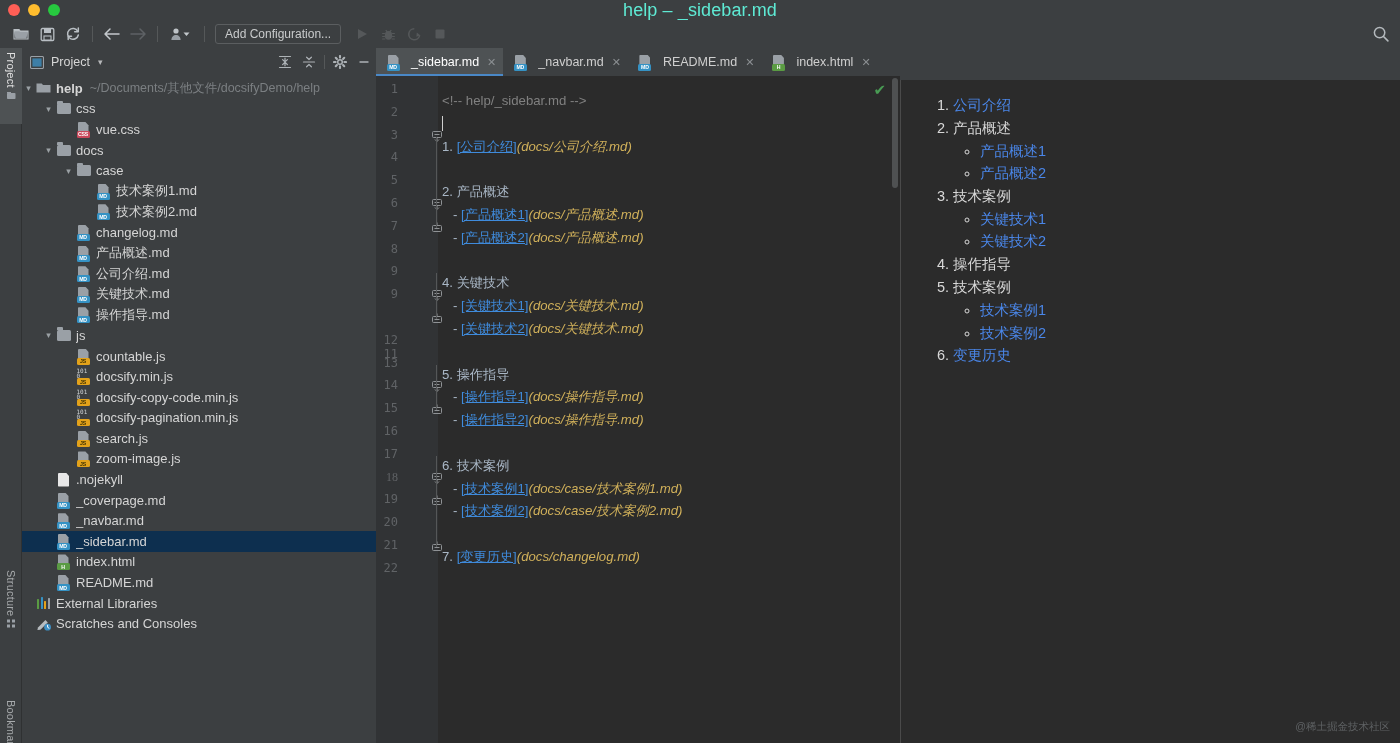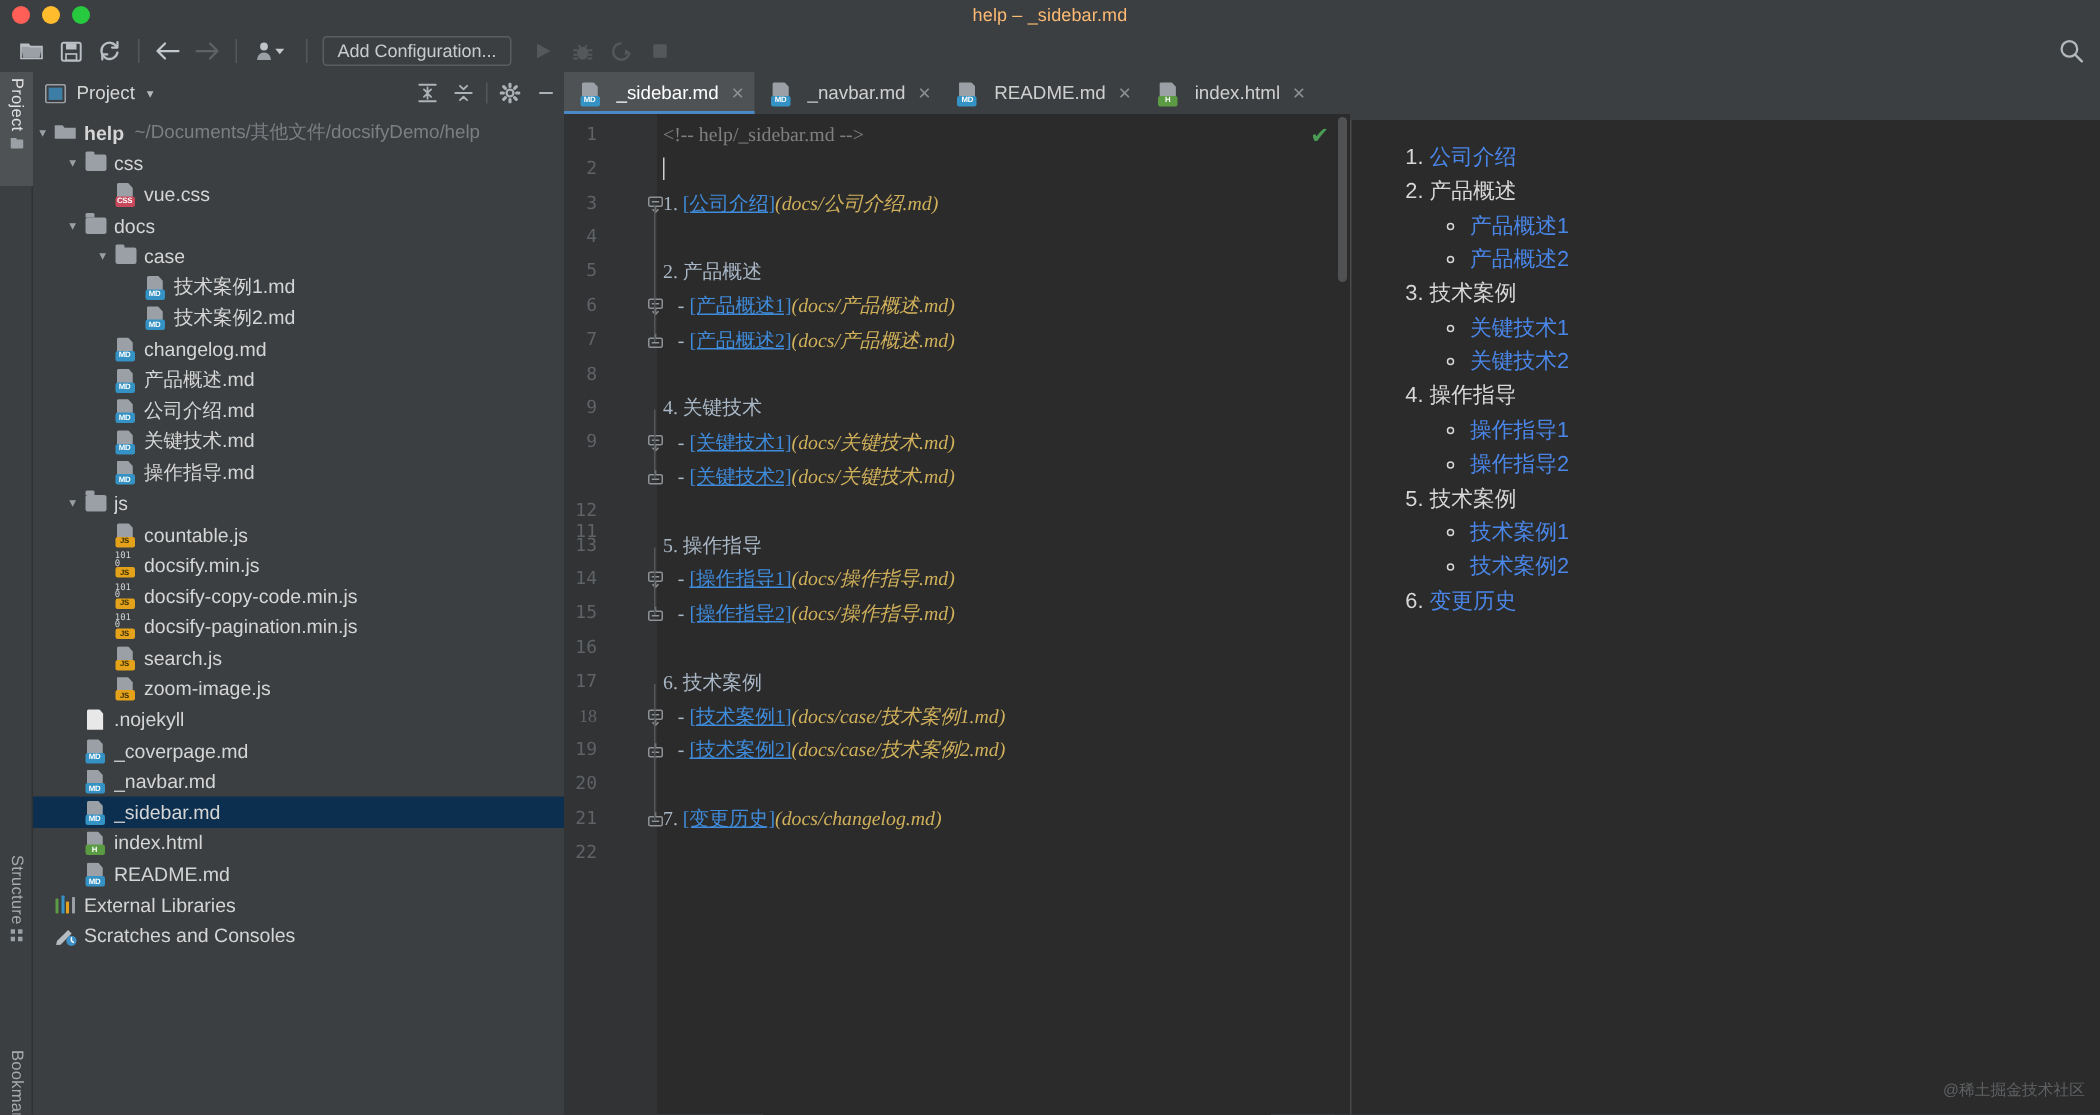--- a/index.html
+++ b/index.html
@@ -14,21 +14,21 @@
   
   .titlebar{
     position:absolute; left:0; top:0; width:1400px; height:20px;
     background:#3c3f41; display:flex; align-items:center; justify-content:center;
   }
   .traffic{ position:absolute; left:8px; top:4px; display:flex; gap:8px; }
   .dot{ width:12px; height:12px; border-radius:50%; }
   .dot.red{ background:#ff5f56; }
   .dot.yellow{ background:#ffbd2e; }
   .dot.green{ background:#27c93f; }
-  .title-text{ font-size:12px; color:#fdba74; letter-spacing:.1px; }
+  .title-text{ font-size:18px; color:#5eead4; letter-spacing:.1px; }
 
   
   .toolbar{
     position:absolute; left:0; top:20px; width:1400px; height:28px;
     background:#3c3f41; display:flex; align-items:center; padding-left:8px;
   }
   .tb-btn{
     width:26px; height:24px; display:flex; align-items:center; justify-content:center;
     color:#a9b1b8; cursor:default; border-radius:3px;
   }
@@ -149,22 +149,22 @@
     font-family:"DejaVu Sans Mono","Liberation Mono",monospace; text-align:right;
   }
   .fold{
     position:absolute; left:55px; width:12px; height:12px; color:#8f9295;
   }
   .fold-line{
     position:absolute; left:60px; width:1px; background:#555758;
   }
   .code{
     position:absolute; left:62px; top:0; width:462px; height:667px;
-    font-family:Liberation Serif, serif;
-    font-size:13.2px; color:#a9b7c6; padding-top:3px;
+    font-family:Liberation Sans, sans-serif;
+    font-size:13.2px; color:#a9b7c6; padding-top:14px;
   }
   .cl{ height:22.8px; line-height:22.8px; white-space:pre; padding-left:4px; }
   .c-comment{ color:#808080; }
   .c-link{ color:#3f8bdc; text-decoration:underline; }
   .c-url{ color:#d0b05a; font-style:italic; }
   .c-text{ color:#a9b7c6; }
   .caret{
     display:inline-block; width:1px; height:15px; background:#cfcfcf;
     vertical-align:-3px; animation:blink 1.1s step-end infinite;
   }
@@ -825,24 +825,21 @@
     <ol class="pv" id="pvlist">
         <li><a href="#">公司介绍</a></li>
         <li><span>产品概述</span><ul class="pv2">
             <li><a href="#">产品概述1</a></li>
             <li><a href="#">产品概述2</a></li>
           </ul></li>
         <li><span>技术案例</span><ul class="pv2">
             <li><a href="#">关键技术1</a></li>
             <li><a href="#">关键技术2</a></li>
           </ul></li>
-        <li><span>操作指导</span><ul class="pv2">
-            <li><a href="#">操作指导1</a></li>
-            <li><a href="#">操作指导2</a></li>
-          </ul></li>
+        <li><span>操作指导</span></li>
         <li><span>技术案例</span><ul class="pv2">
             <li><a href="#">技术案例1</a></li>
             <li><a href="#">技术案例2</a></li>
           </ul></li>
         <li><a href="#">变更历史</a></li>
       </ol>
   </div>
 
   <div class="watermark">@稀土掘金技术社区</div>
 </div>

